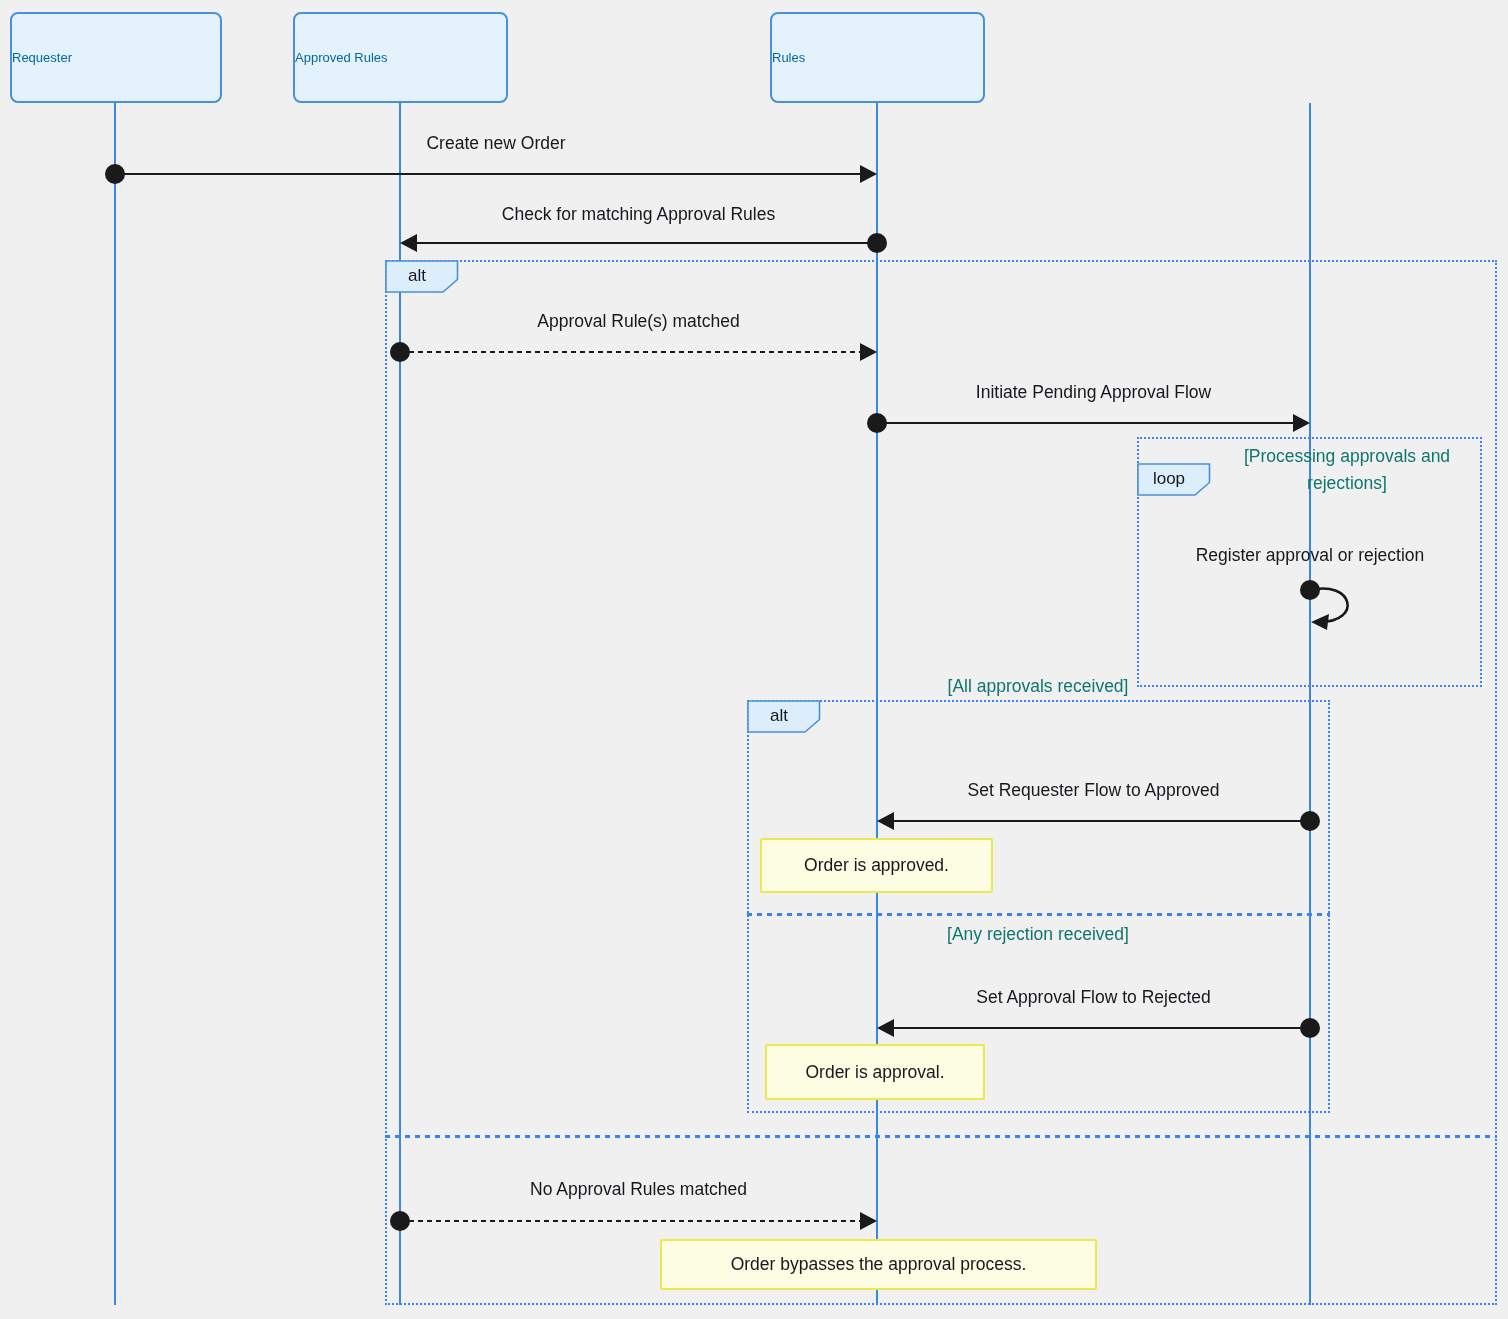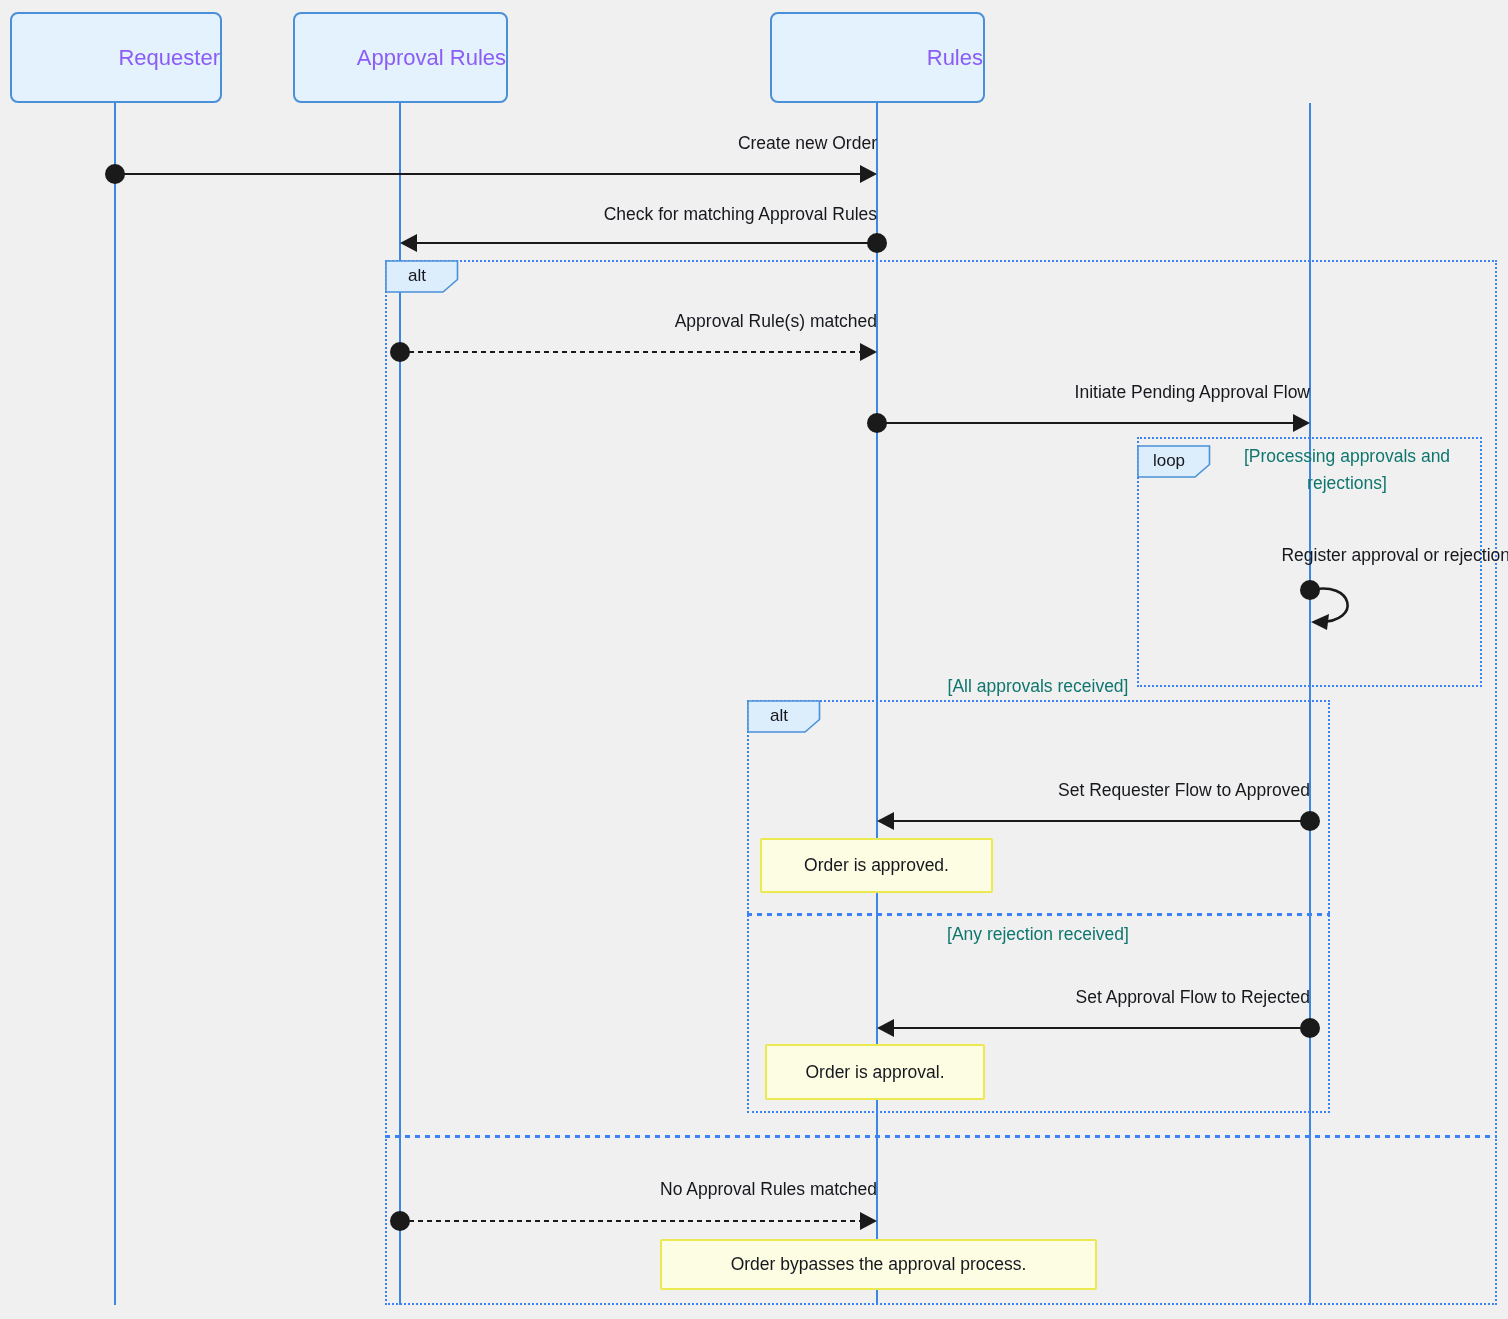--- a/index.html
+++ b/index.html
@@ -2,32 +2,32 @@
 <html><head>
 <meta charset="utf-8">
 <style>
   * { margin:0; padding:0; box-sizing:border-box; }
   html,body { width:1508px; height:1319px; background:#f0f0f0; font-family:"Liberation Sans", sans-serif; }
   .diagram { position:relative; width:1508px; height:1319px; background:#f0f0f0; overflow:hidden; color:#1b1f27; }
 
   .lifeline { position:absolute; top:103px; height:1202px; width:2px; background:#3d87e4; }
 
   .actor { position:absolute; top:12px; height:91px; background:#e3f2fc; border:2px solid #4a90d9;
-           border-radius:8px; display:flex; align-items:center; justify-content:flex-end;
-           font-size:22px; color:#8b5cf6; z-index:5; }
+           border-radius:8px; display:flex; align-items:center; justify-content:flex-start;
+           font-size:13px; color:#0369a1; z-index:5; }
 
   .frame { position:absolute; border:2px dotted #3b82f6; }
   .frame-label { position:absolute; width:74px; height:33px; z-index:6; }
   .frame-label svg { position:absolute; left:0; top:0; }
   .frame-label span { position:absolute; left:0; top:0; width:64px; height:31px; display:flex;
                       align-items:center; justify-content:center; font-size:17px; color:#16181d; }
 
   .condition { position:absolute; text-align:center; font-size:17.5px; line-height:27px; color:#0f766e; z-index:4; }
 
-  .msg-label { position:absolute; text-align:right; font-size:17.5px; color:#16181d; z-index:4; }
+  .msg-label { position:absolute; text-align:center; font-size:17.5px; color:#16181d; z-index:4; }
   .msg-line { position:absolute; height:2.5px; background:#1a1a1a; z-index:3; }
   .msg-line-dashed { position:absolute; height:2.5px;
                      background:repeating-linear-gradient(90deg,#1a1a1a 0 5px,transparent 5px 9px); z-index:3; }
   .dot { position:absolute; width:20px; height:20px; border-radius:50%; background:#1a1a1a; z-index:4; }
   .arrow-right { position:absolute; width:0; height:0; border-top:9px solid transparent;
                  border-bottom:9px solid transparent; border-left:17px solid #1a1a1a; z-index:4; }
   .arrow-left  { position:absolute; width:0; height:0; border-top:9px solid transparent;
                  border-bottom:9px solid transparent; border-right:17px solid #1a1a1a; z-index:4; }
 
   .divider { position:absolute; height:3px;
@@ -45,36 +45,36 @@
 
   <div class="lifeline" style="left:114px"></div>
   <div class="lifeline" style="left:399px"></div>
   <div class="lifeline" style="left:876px"></div>
   <div class="lifeline" style="left:1309px"></div>
 
   <div class="actor" style="left:10px;   width:212px">
     <span>Requester</span>
     </div>
   <div class="actor" style="left:293px;  width:215px">
-    <span>Approval Rules</span>
+    <span>Approved Rules</span>
     </div>
   <div class="actor" style="left:770px;  width:215px">
     <span>Rules</span>
     </div>
 
   <div class="frame" style="left:385px; top:260px; width:1112px; height:1045px"></div>
   <div class="frame-label" style="left:385px; top:260px">
     <svg width="74" height="33" viewBox="0 0 74 33">
       <path d="M1,1 H72.5 V19.5 L58,32 H1 Z" fill="#dcedfc" stroke="#4a90d9" stroke-width="1.6"></path>
     </svg>
     <span>alt</span>
   </div>
 
   <div class="frame" style="left:1137px; top:437px; width:345px; height:250px"></div>
-  <div class="frame-label" style="left:1137px; top:445px">
+  <div class="frame-label" style="left:1137px; top:463px">
     <svg width="74" height="33" viewBox="0 0 74 33">
       <path d="M1,1 H72.5 V19.5 L58,32 H1 Z" fill="#dcedfc" stroke="#4a90d9" stroke-width="1.6"></path>
     </svg>
     <span>loop</span>
   </div>
   <div class="condition" style="left:1222px; top:443px; width:250px">[Processing approvals and rejections]</div>
 
   <div class="frame" style="left:747px; top:700px; width:583px; height:413px"></div>
   <div class="frame-label" style="left:747px; top:700px">
     <svg width="74" height="33" viewBox="0 0 74 33">

